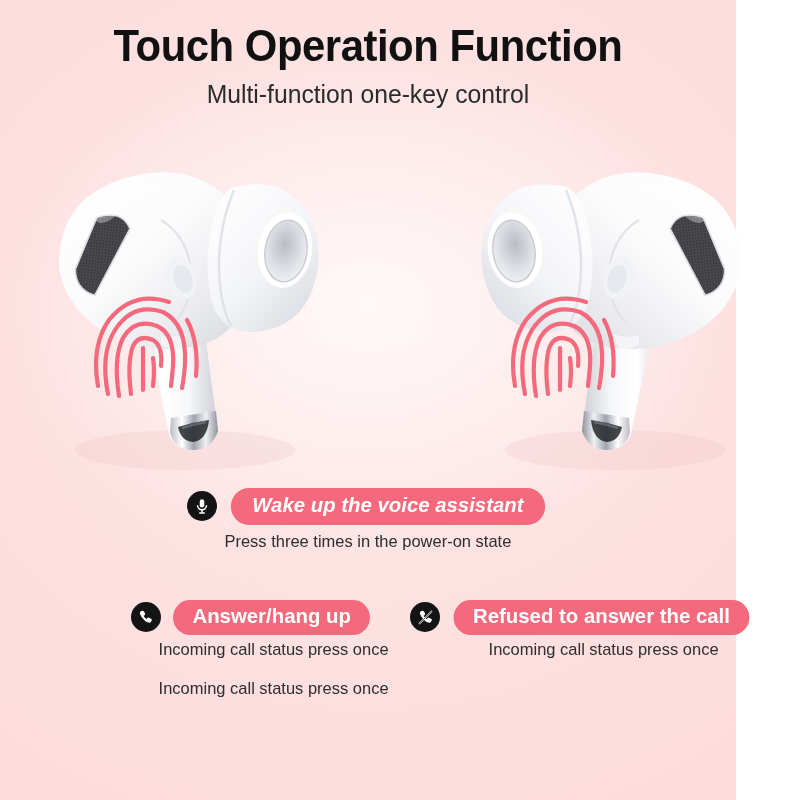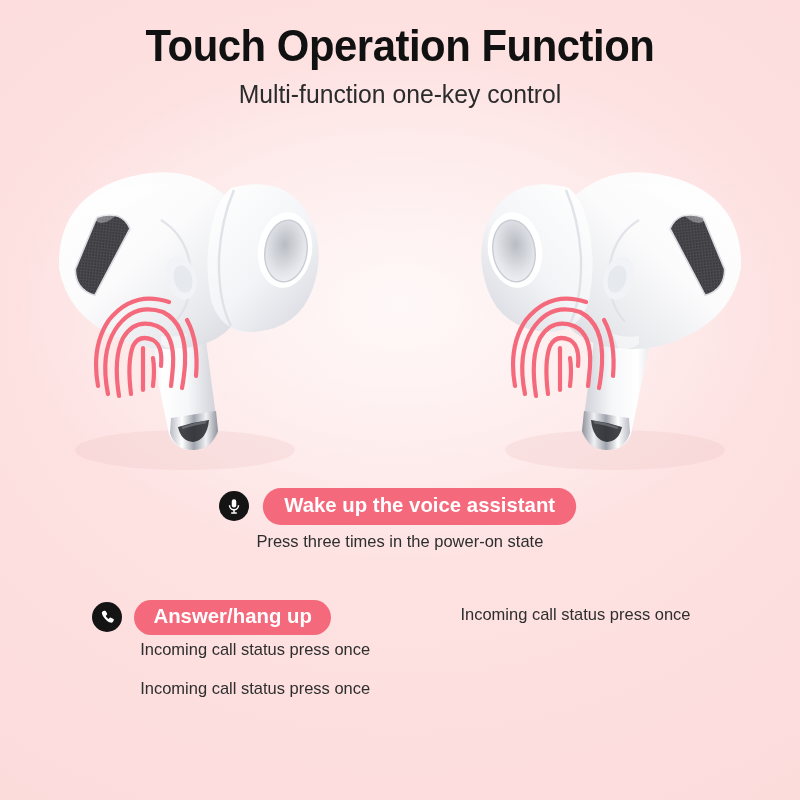--- a/index.html
+++ b/index.html
@@ -5,21 +5,21 @@
   * { margin:0; padding:0; box-sizing:border-box; }
 
   html, body {
     width:800px; height:800px;
     font-family:"Liberation Sans", sans-serif;
     overflow:hidden;
   }
 
   #poster {
     position:relative;
-    width:800px; height:800px;
+    width:736px; height:800px;
     background:
       radial-gradient(ellipse 70% 45% at 50% 38%, rgba(255,255,255,0.72) 0%, rgba(255,255,255,0.30) 45%, rgba(255,255,255,0) 72%),
       radial-gradient(ellipse 120% 95% at 50% 42%, #FFE7E7 0%, #FDDEDE 55%, #FBD7D8 100%);
   }
 
   
   .header { position:absolute; top:22px; left:0; width:100%; text-align:center; }
 
   .title {
     font-size:45px;
@@ -49,21 +49,21 @@
   
   .fingerprint { position:absolute; width:120px; height:115px; pointer-events:none; }
   .bud.left  .fingerprint { left:48px;  top:140px; }
   .bud.right .fingerprint { left:145px; top:140px; }
 
   
   .voice-block {
     position:absolute; top:488px; left:0; width:100%;
     display:flex; flex-direction:column; align-items:center;
   }
-  .voice-row { display:flex; align-items:center; gap:9px; }
+  .voice-row { display:flex; align-items:center; gap:9px;font-style:italic; }
 
   .pill {
     background:#F4697B;
     color:#ffffff;
     border-radius:999px;
     font-size:21px;
     font-weight:bold;
     padding:5px 22px 7px 22px;
     line-height:1.18;
     white-space:nowrap;
@@ -88,21 +88,21 @@
 
   
   .features {
     position:absolute; top:600px; left:0; width:800px;
     display:grid;
     grid-template-columns:320px 340px;
     column-gap:0px;
     row-gap:14px;
     padding-left:92px;
   }
-  .feature { display:flex; flex-direction:column; }
+  .feature { display:flex; flex-direction:column;align-items:center; }
   .feature-row { display:flex; align-items:center; gap:9px; }
   .feature .sub-note { margin-left:44px; margin-top:5px; }
   .feature .pill { font-size:21px; padding:4px 20px 6px 20px; }
 </style>
 </head>
 <body>
 
 <div id="poster">
 
   <div class="header">
@@ -262,20 +262,30 @@
           <svg width="17" height="17" viewBox="0 0 24 24">
             <path d="M7.2 2.6c1.1-.6 2.2-.2 2.7.9l1.4 3c.4.9.1 1.8-.7 2.3l-1.2.8c.6 1.7 2.6 3.8 4.3 4.5l.8-1.2c.5-.8 1.4-1.1 2.3-.7l3 1.4c1.1.5 1.5 1.6.9 2.7l-1 1.7c-.7 1.2-2.1 1.6-3.6 1.2C11.7 17.8 6 12 4.3 6.9c-.5-1.5 0-2.9 1.2-3.6z" fill="#ffffff"></path>
           </svg>
         </span>
         <span class="pill">Answer/hang up</span>
       </div>
       <div class="sub-note">Incoming call status press once</div>
     </div>
 
     <div class="feature">
+      <div class="feature-row">
+        <span class="badge-icon">
+          <svg width="17" height="17" viewBox="0 0 24 24">
+            <path d="M7.2 2.6c1.1-.6 2.2-.2 2.7.9l1.4 3c.4.9.1 1.8-.7 2.3l-1.2.8c.6 1.7 2.6 3.8 4.3 4.5l.8-1.2c.5-.8 1.4-1.1 2.3-.7l3 1.4c1.1.5 1.5 1.6.9 2.7l-1 1.7c-.7 1.2-2.1 1.6-3.6 1.2C11.7 17.8 6 12 4.3 6.9c-.5-1.5 0-2.9 1.2-3.6z" fill="#ffffff"></path>
+            <line x1="3.5" y1="20.5" x2="20.5" y2="3.5" stroke="#ffffff" stroke-width="2.3" stroke-linecap="round"></line>
+            <line x1="3.5" y1="20.5" x2="20.5" y2="3.5" stroke="#141414" stroke-width="0.9" stroke-linecap="round"></line>
+          </svg>
+        </span>
+        <span class="pill">Refused to answer the call</span>
+      </div>
       <div class="sub-note">Incoming call status press once</div>
     </div>
 
 
     <div class="feature">
       <div class="sub-note">Incoming call status press once</div>
     </div>
 
   </div>
 </div>

